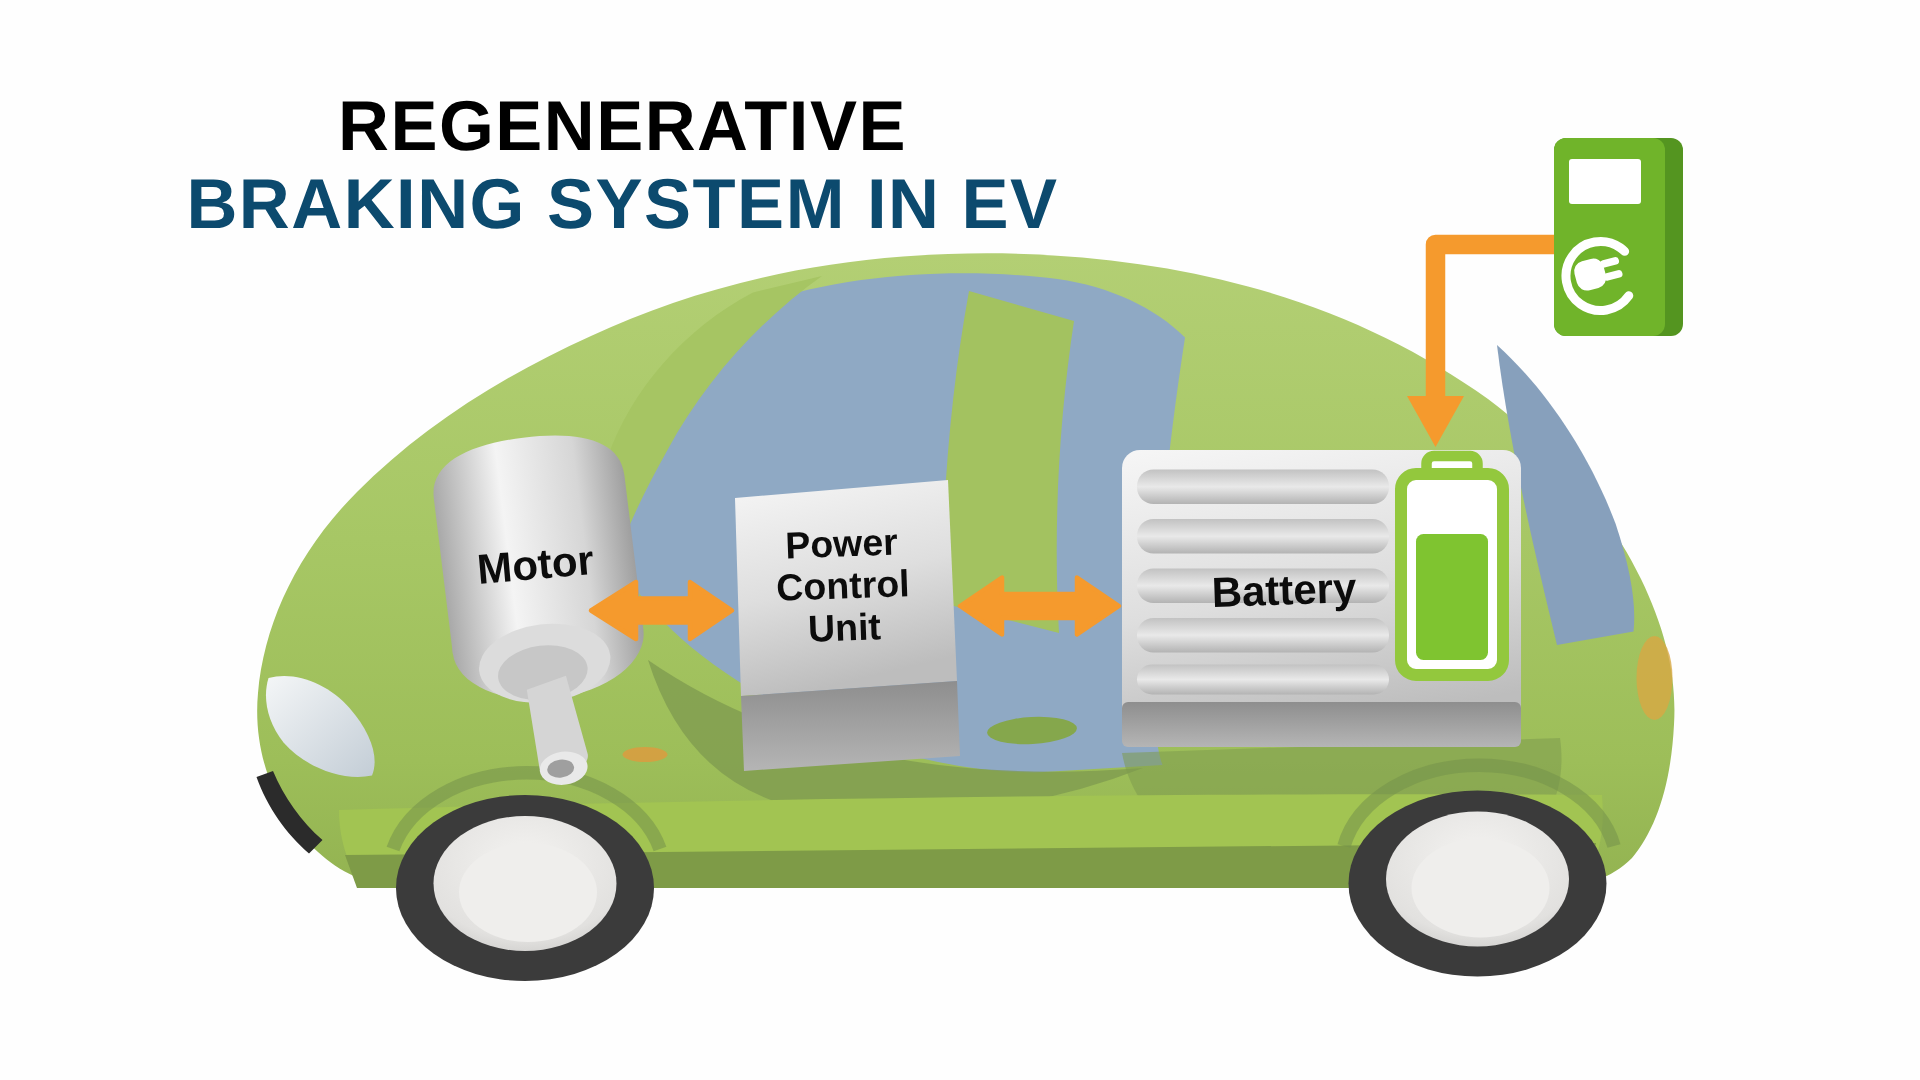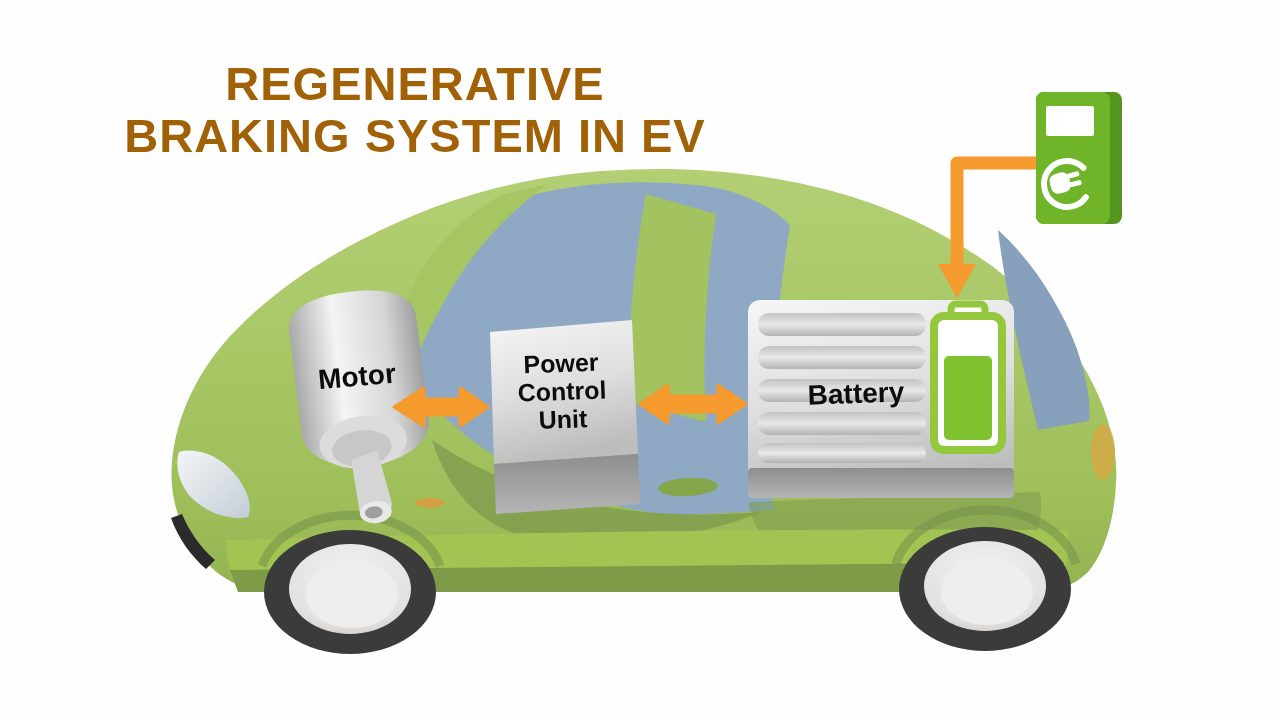--- a/index.html
+++ b/index.html
@@ -4,22 +4,22 @@
 <style>
   html,body{margin:0;padding:0;background:#ffffff;}
   #stage{
     position:relative;width:1280px;height:720px;background:#fefefe;
     overflow:hidden;font-family:"Liberation Sans","DejaVu Sans",sans-serif;
   }
   #title-block{
     position:absolute;left:60px;top:58px;width:710px;text-align:center;
     font-weight:bold;letter-spacing:1px;line-height:52px;
   }
-  .title-line1{font-size:47px;color:#a16207;}
-  .title-line2{font-size:47px;color:#a16207;}
+  .title-line1{font-size:47px;color:#000000;}
+  .title-line2{font-size:47px;color:#0c4a6e;}
   .svg-layer{position:absolute;left:0;top:0;}
   .comp-label{
     position:absolute;text-align:center;font-weight:bold;color:#0c0c0c;
   }
   #motor-label{left:277px;top:361px;width:160px;font-size:28px;transform:rotate(-5deg);}
   #pcu-label{left:482px;top:349px;width:160px;font-size:25px;line-height:28px;transform:rotate(-2deg);}
   #battery-label{left:776px;top:378px;width:160px;font-size:28px;transform:rotate(-2deg);}
 </style>
 </head>
 <body>

